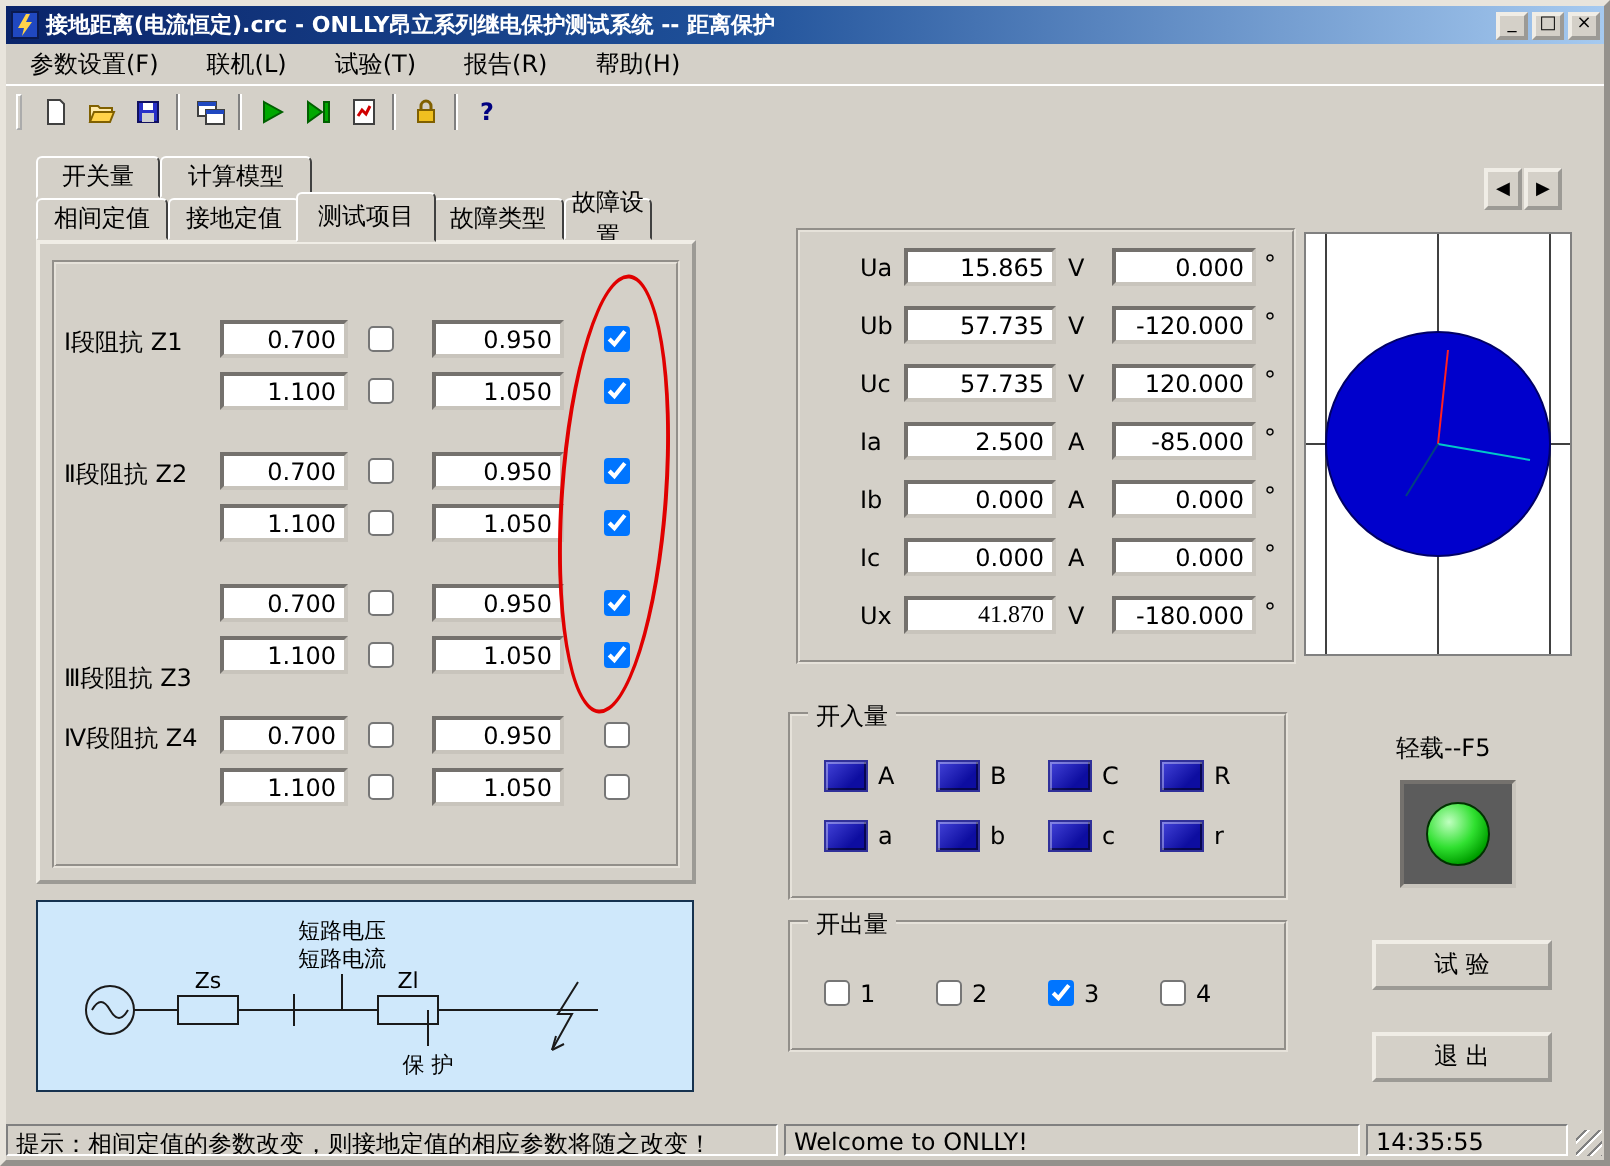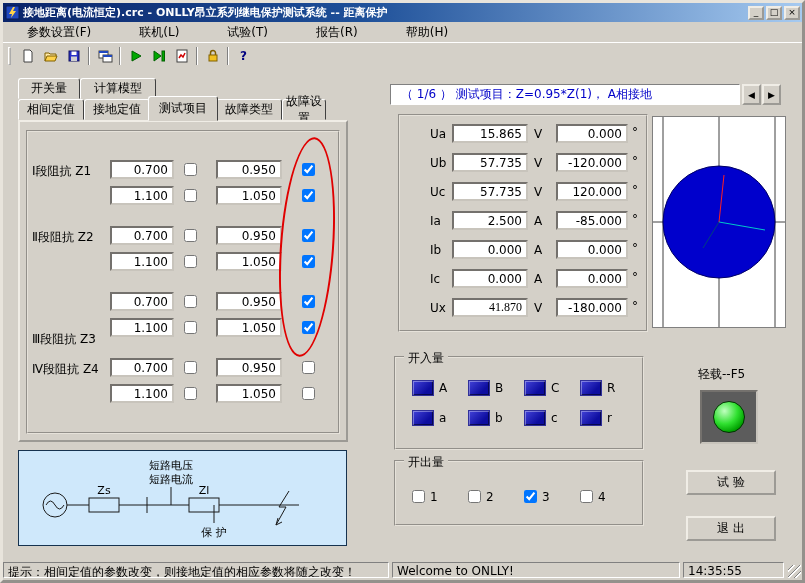--- a/index.html
+++ b/index.html
@@ -5,21 +5,21 @@
   *{margin:0;padding:0;box-sizing:border-box;}
   html,body{background:#fff;}
   body{font-family:"DejaVu Sans","Liberation Sans",sans-serif;font-size:12px;color:#000;}
   #app{position:relative;width:805px;height:583px;background:#d4d0c8;overflow:hidden;}
   .abs{position:absolute;}
   .frame{position:absolute;inset:0;border:3px outset #e8e4dc;pointer-events:none;z-index:95;}
   .titlebar{left:3px;top:3px;width:799px;height:19px;background:linear-gradient(90deg,#0a246a 0%,#1e5099 45%,#a6caf0 100%);display:flex;align-items:center;}
   .title-text{flex:1;font-size:11px;font-weight:bold;color:#fff;padding-left:4px;white-space:nowrap;overflow:hidden;}
   .tb-btn{width:16px;height:14px;margin-right:2px;background:#d4d0c8;border:2px outset #f0ede6;font-size:9px;line-height:9px;text-align:center;}
   .menubar{left:3px;top:22px;width:799px;height:20px;display:flex;align-items:center;background:#d4d0c8;}
-  .menu-item{padding:2px 24px;cursor:default;}
+  .menu-item{padding:2px 12px;cursor:default;}
   .toolbar{left:3px;top:42px;width:799px;height:26px;border-top:1px solid #fff;display:flex;align-items:center;padding-left:3px;background:#d4d0c8;}
   .tool-grip{width:3px;height:18px;border:1px outset #fff;margin:0 5px 0 2px;}
   .tool-btn{width:23px;height:22px;display:flex;align-items:center;justify-content:center;background:transparent;border:1px solid transparent;}
   .tool-sep{width:0;height:18px;border-left:1px solid #808080;border-right:1px solid #fff;margin:0 3px;}
   .tab{position:absolute;background:#d4d0c8;border:1px solid;border-color:#fff #404040 #d4d0c8 #fff;border-radius:3px 3px 0 0;text-align:center;font-size:12px;display:flex;align-items:center;justify-content:center;}
   .tabpage{border:2px outset #f0ede6;background:#d4d0c8;}
   .groove{border:2px groove #e6e2da;}
   .legend{position:absolute;background:#d4d0c8;padding:0 4px;z-index:6;}
   .field{position:absolute;height:19px;background:#fff;border:2px inset #c8c4bc;font-family:"DejaVu Sans",sans-serif;font-size:12px;text-align:right;padding-right:4px;}
   .cbx{position:absolute;width:13px;height:13px;}
@@ -181,21 +181,20 @@
       <line x1="152" y1="36" x2="152" y2="54" stroke="#1a1a1a"></line>
       <rect x="170" y="47" width="30" height="14" fill="#cfe8fb" stroke="#1a1a1a"></rect>
       <text x="185" y="43" font-size="11" text-anchor="middle">Zl</text>
       <line x1="195" y1="54" x2="195" y2="72" stroke="#1a1a1a"></line>
       <text x="195" y="85" font-size="11" text-anchor="middle">保 护</text>
       <path d="M270 40 L260 56 L267 56 L257 74" fill="none" stroke="#1a1a1a"></path>
       <path d="M257 74 L263 71 M257 74 L259 67" fill="none" stroke="#1a1a1a"></path>
     </svg>
   </div>
 
-  <div class="abs sunken" style="left:390px;top:84px;width:350px;height:21px;background:#fff;color:#0000c8;line-height:19px;padding-left:10px;white-space:nowrap;overflow:hidden;">（ 1/6 ）  测试项目：Z=0.95*Z(1)，  A相接地</div>
   <button class="btn" style="left:742px;top:84px;width:19px;height:21px;font-size:9px;">◀</button>
   <button class="btn" style="left:762px;top:84px;width:19px;height:21px;font-size:9px;">▶</button>
 
   <div class="abs groove" style="left:398px;top:114px;width:250px;height:218px;"></div>
 
   <span class="lbl" style="left:430px;top:127px;z-index:3;">Ua</span>
   <input class="field" style="left: 452px; top: 124px; width: 76px; z-index: 3;" value="15.865">
   <span class="lbl" style="left:534px;top:127px;z-index:3;">V</span>
   <input class="field" style="left: 556px; top: 124px; width: 72px; z-index: 3;" value="0.000">
   <span class="lbl" style="left:632px;top:125px;z-index:3;">°</span>

